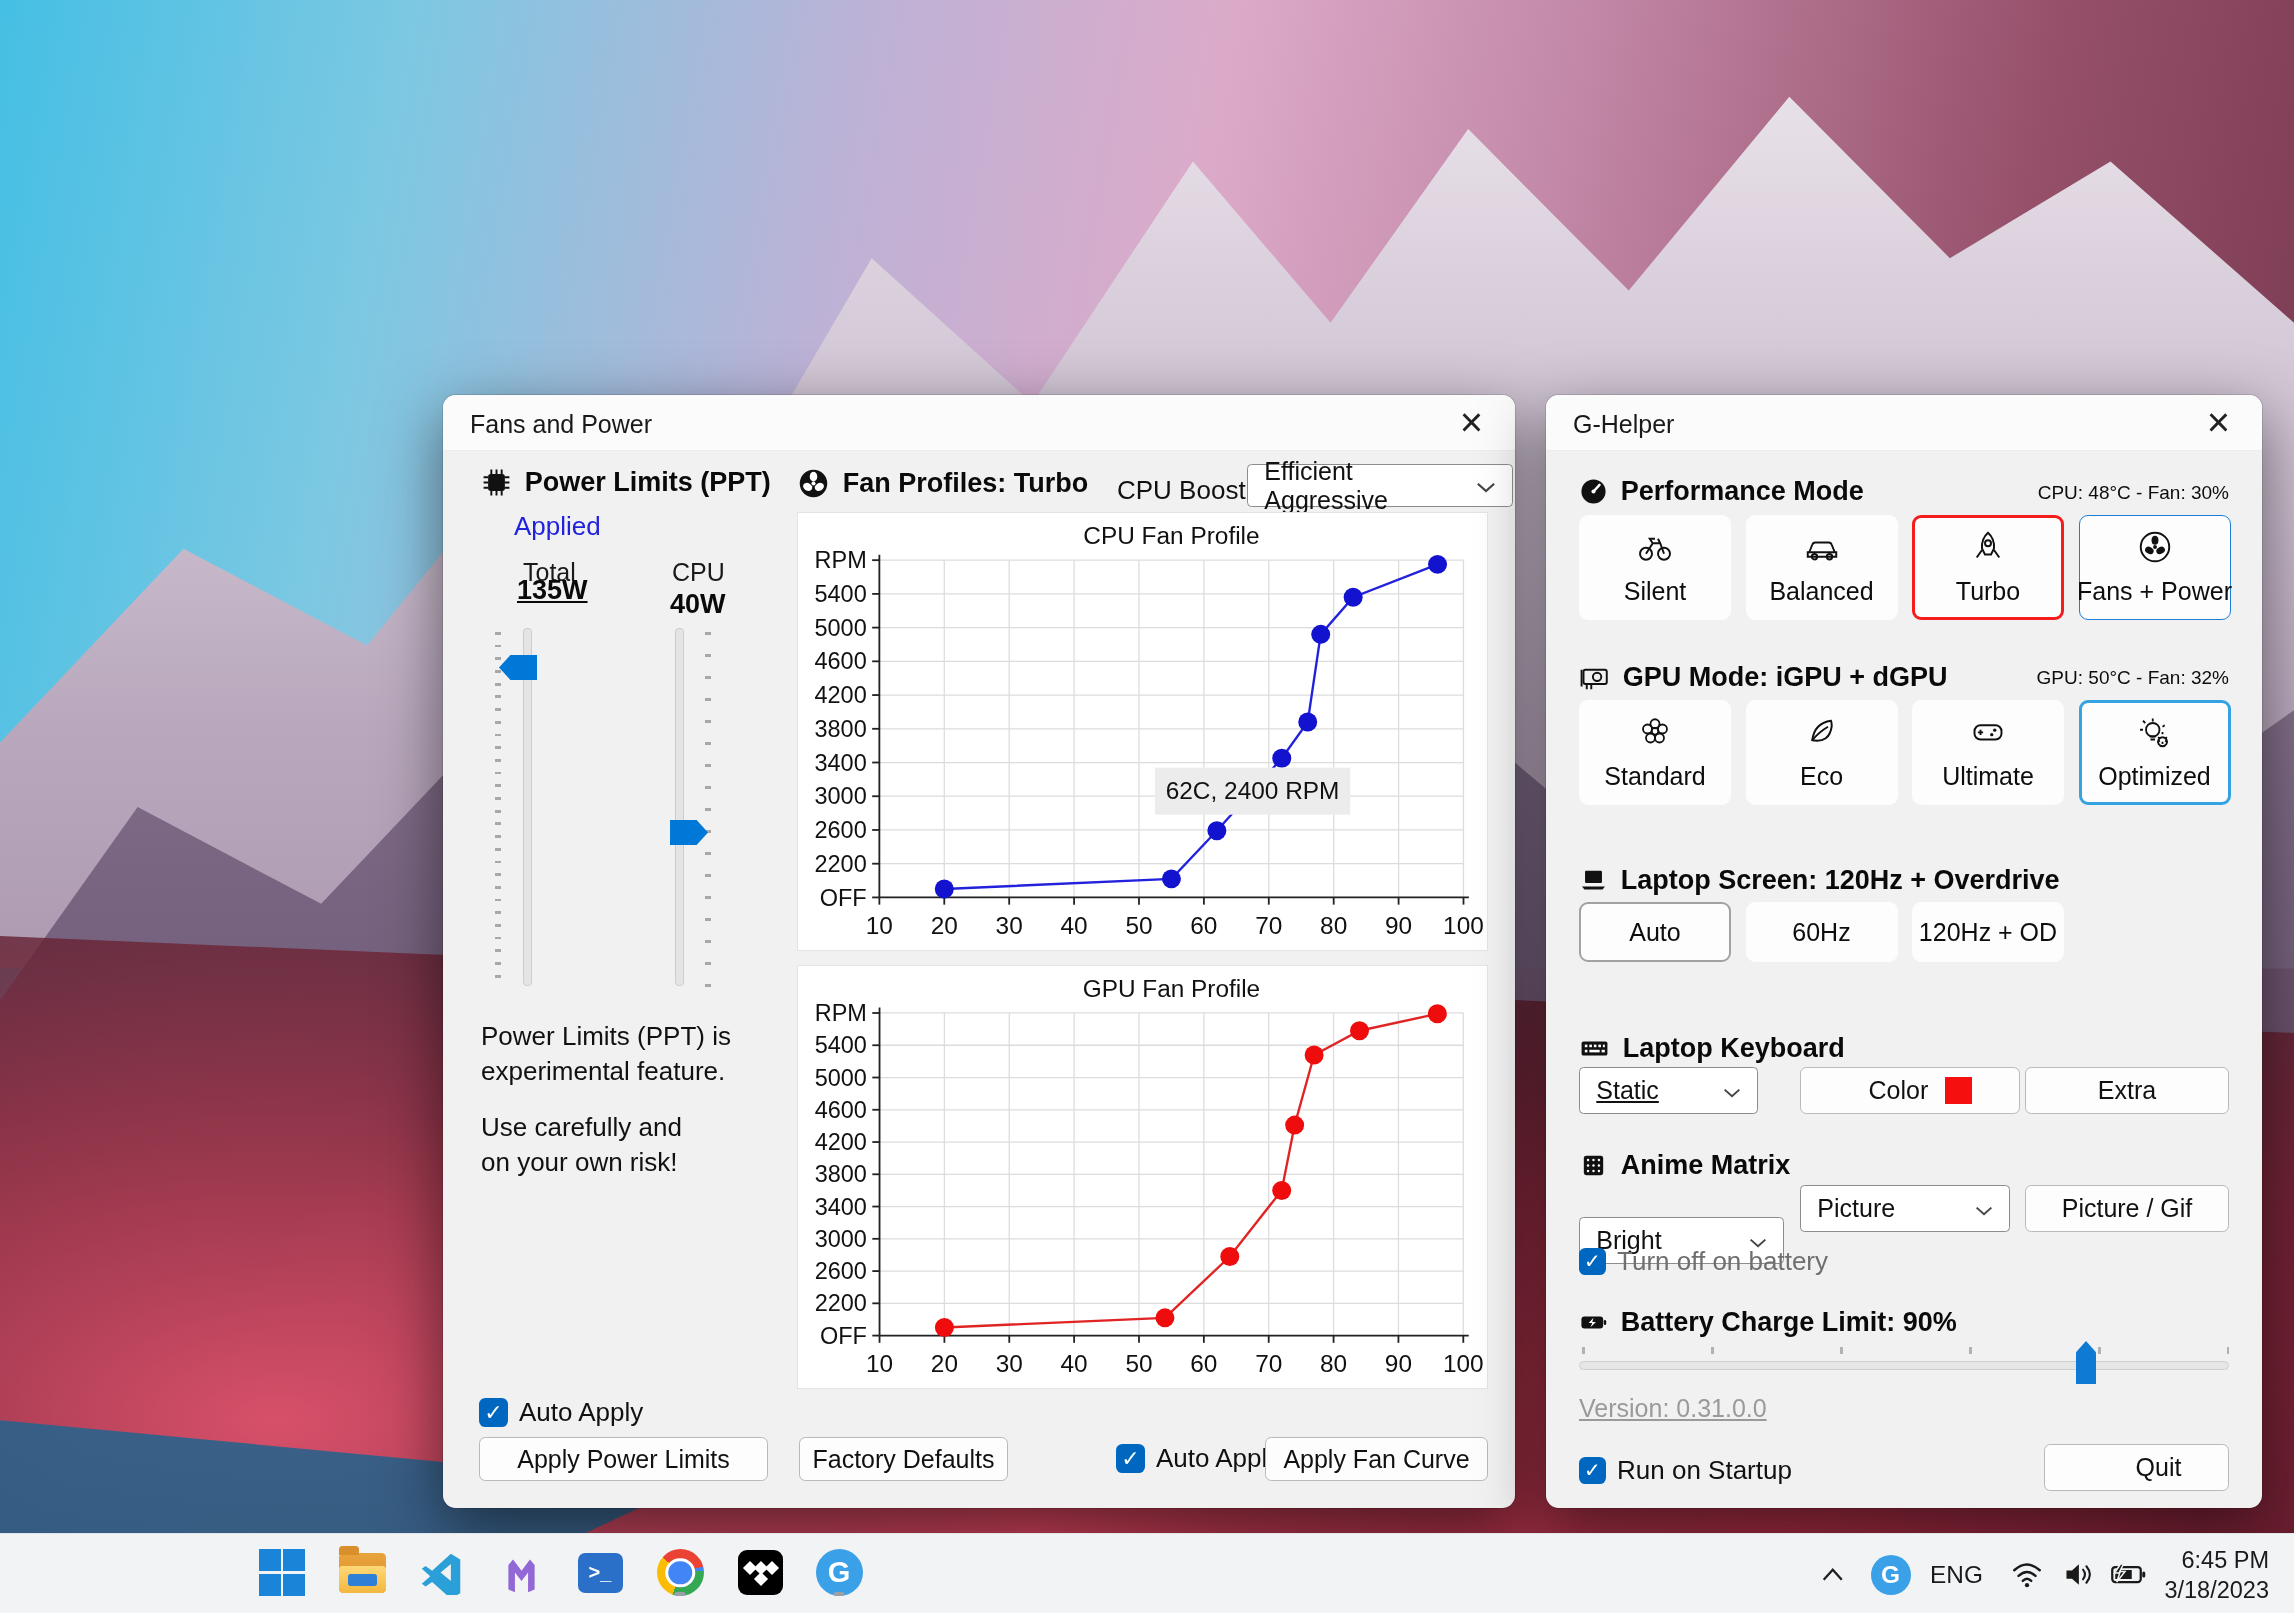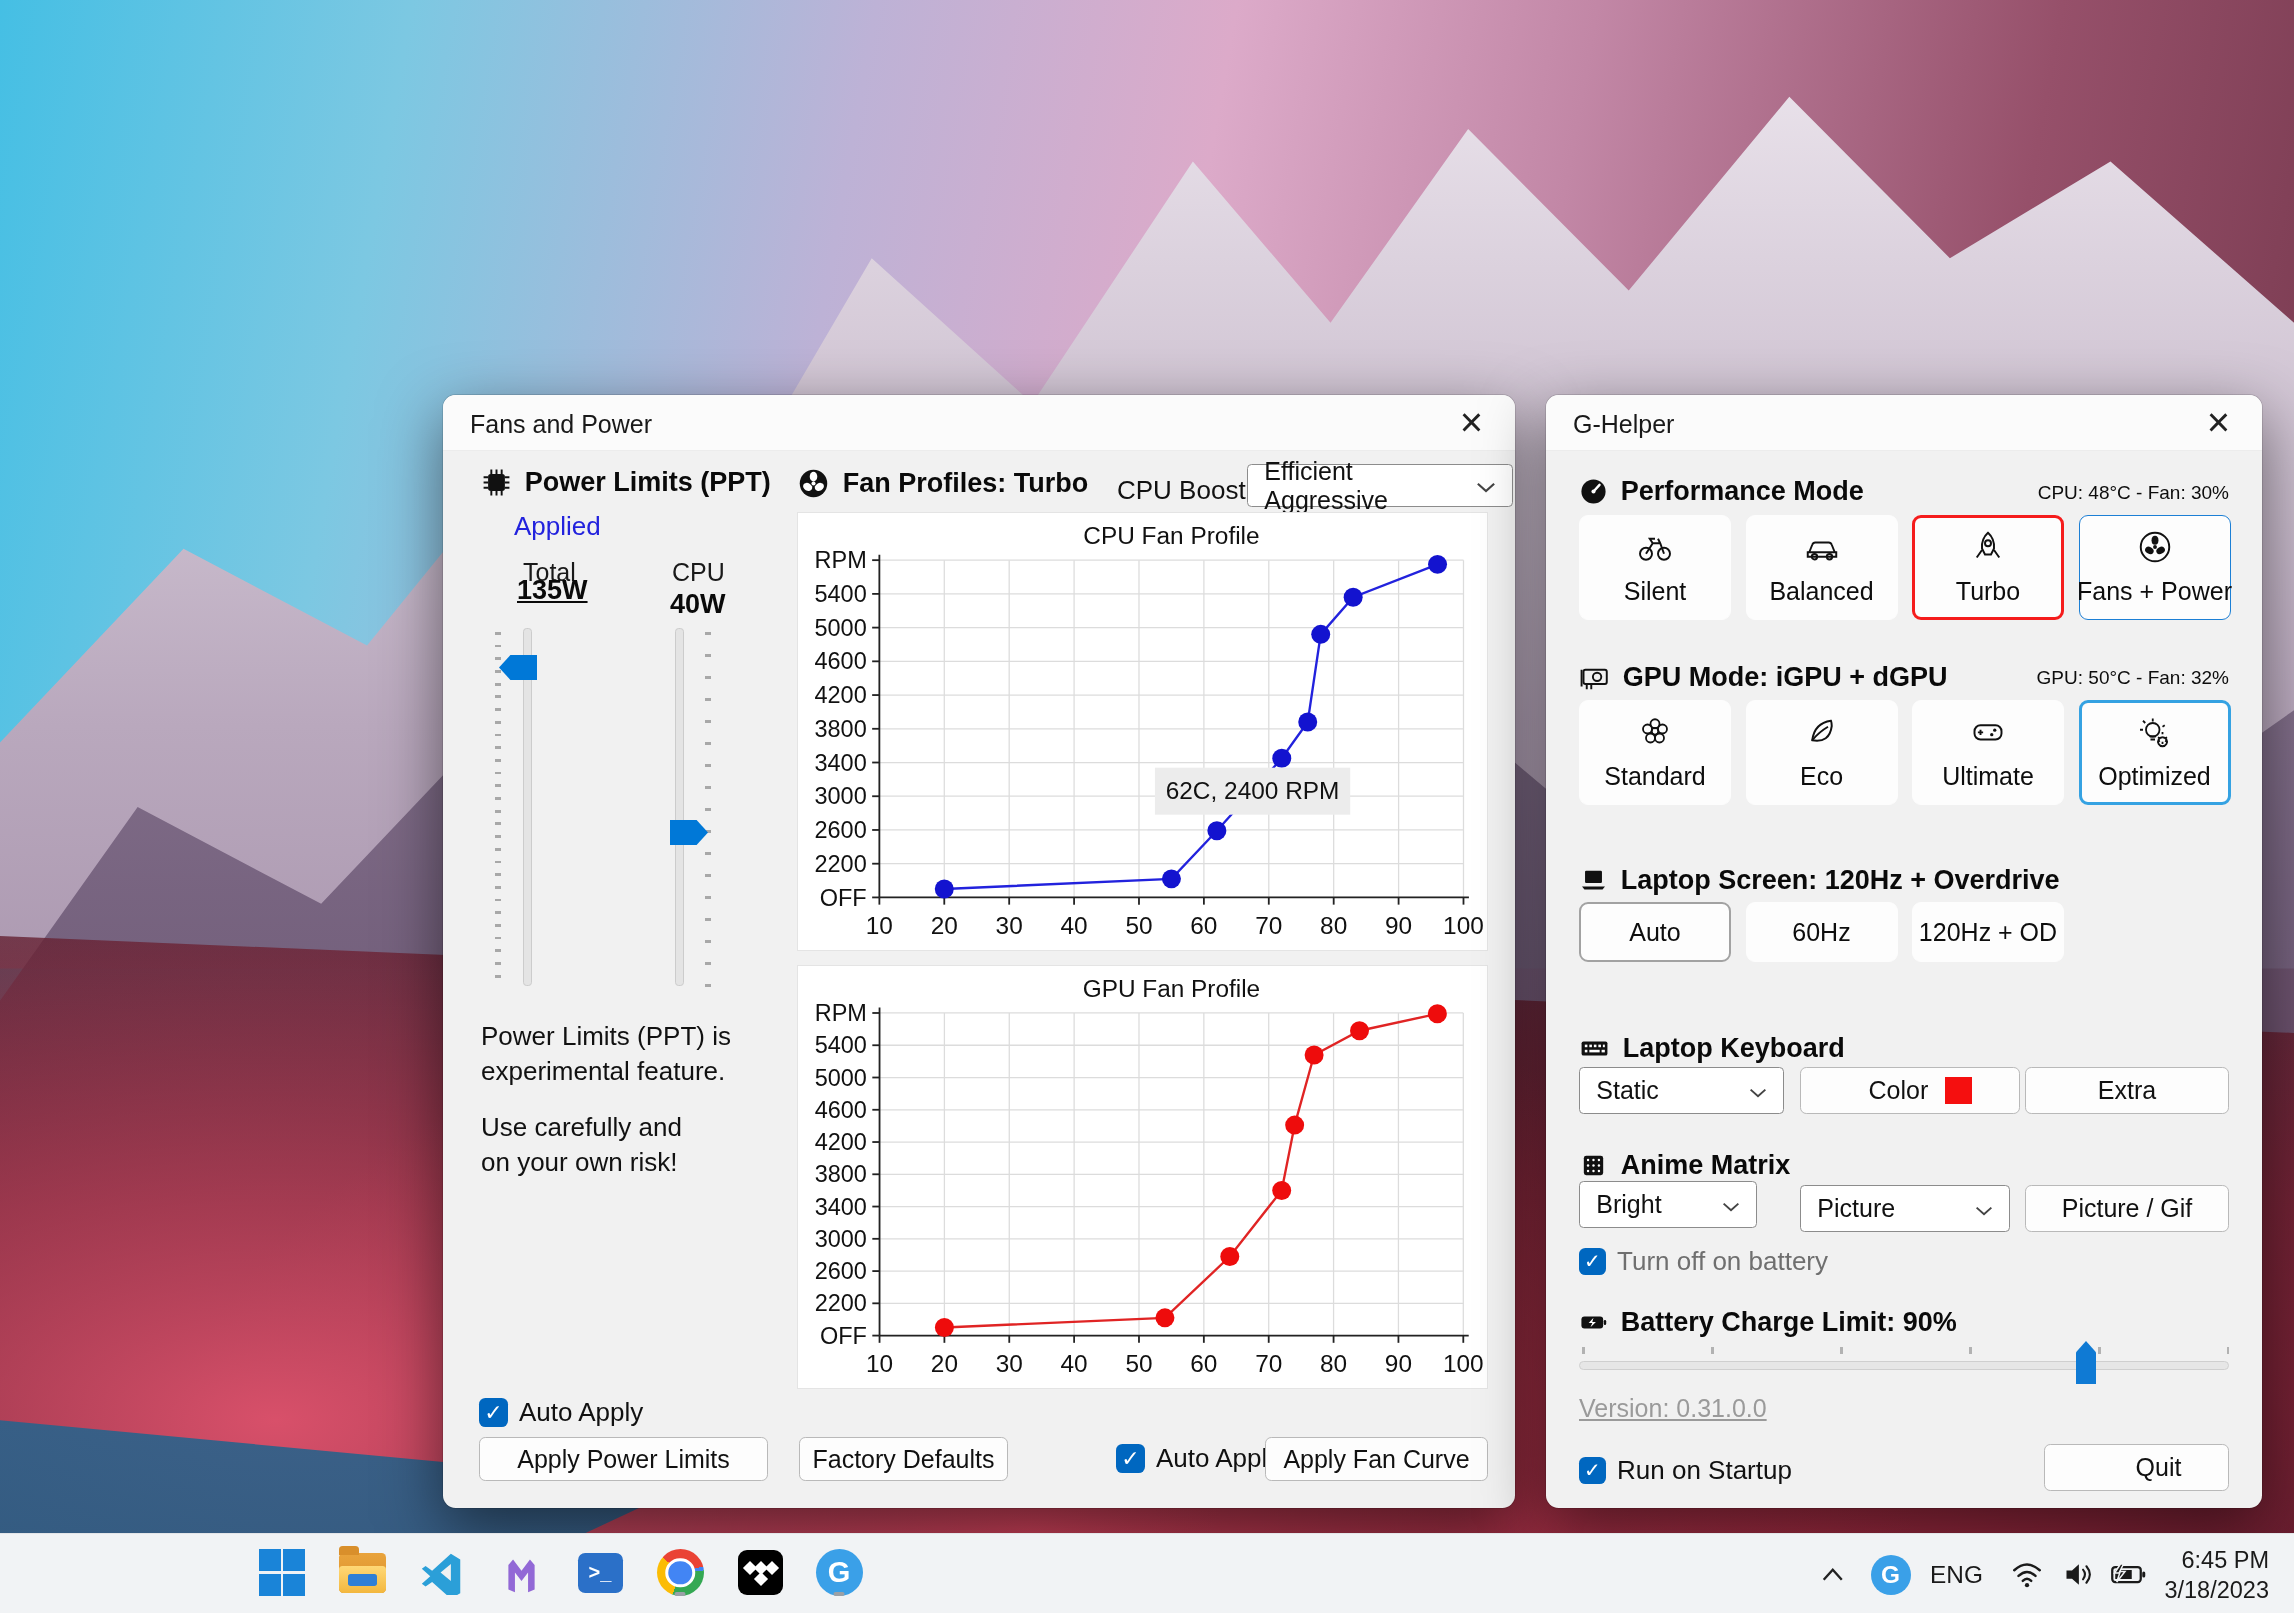--- a/index.html
+++ b/index.html
@@ -502,21 +502,21 @@
             <rect x="23" y="18" width="4" height="4"></rect>
             <rect x="30" y="18" width="4" height="4"></rect>
             <rect x="37" y="18" width="3" height="4"></rect>
             <rect x="9" y="26" width="4" height="4"></rect>
             <rect x="16" y="26" width="16" height="4"></rect>
             <rect x="35" y="26" width="5" height="4"></rect>
           </g>
         </svg>
       <span>Laptop Keyboard</span>
     </div>
-    <div class="combo" style="left:33px; top:672px; width:205px; height:47px;">
+    <div class="combo" style="left:33px; top:672px; width:179px; height:47px;text-decoration:underline;">
       <span>Static</span>
       <span class="chev"><svg width="18" height="11.8" viewBox="0 0 22 14">
             <polyline points="2,3 11,11 20,3" fill="none" stroke="#444" stroke-width="2.4"></polyline>
           </svg></span>
     </div>
     <div class="btn" style="left:254px; top:672px; width:220px; height:47px;padding-left:20px;">
       <span>Color</span>
       <span class="color-swatch"></span>
     </div>
     <div class="btn" style="left:479px; top:672px; width:204px; height:47px;">Extra</div>
@@ -531,21 +531,21 @@
             <circle cx="15" cy="24" r="2"></circle>
             <circle cx="24" cy="24" r="2"></circle>
             <circle cx="33" cy="24" r="2"></circle>
             <circle cx="15" cy="33" r="2"></circle>
             <circle cx="24" cy="33" r="2"></circle>
             <circle cx="33" cy="33" r="2"></circle>
           </g>
         </svg>
       <span>Anime Matrix</span>
     </div>
-    <div class="combo" style="left:33px; top:786px; width:178px; height:47px;">
+    <div class="combo" style="left:33px; top:822px; width:205px; height:47px;">
       <span>Bright</span>
       <span class="chev"><svg width="18" height="11.8" viewBox="0 0 22 14">
             <polyline points="2,3 11,11 20,3" fill="none" stroke="#444" stroke-width="2.4"></polyline>
           </svg></span>
     </div>
     <div class="combo" style="left:254px; top:790px; width:210px; height:47px;">
       <span>Picture</span>
       <span class="chev"><svg width="18" height="11.8" viewBox="0 0 22 14">
             <polyline points="2,3 11,11 20,3" fill="none" stroke="#444" stroke-width="2.4"></polyline>
           </svg></span>

